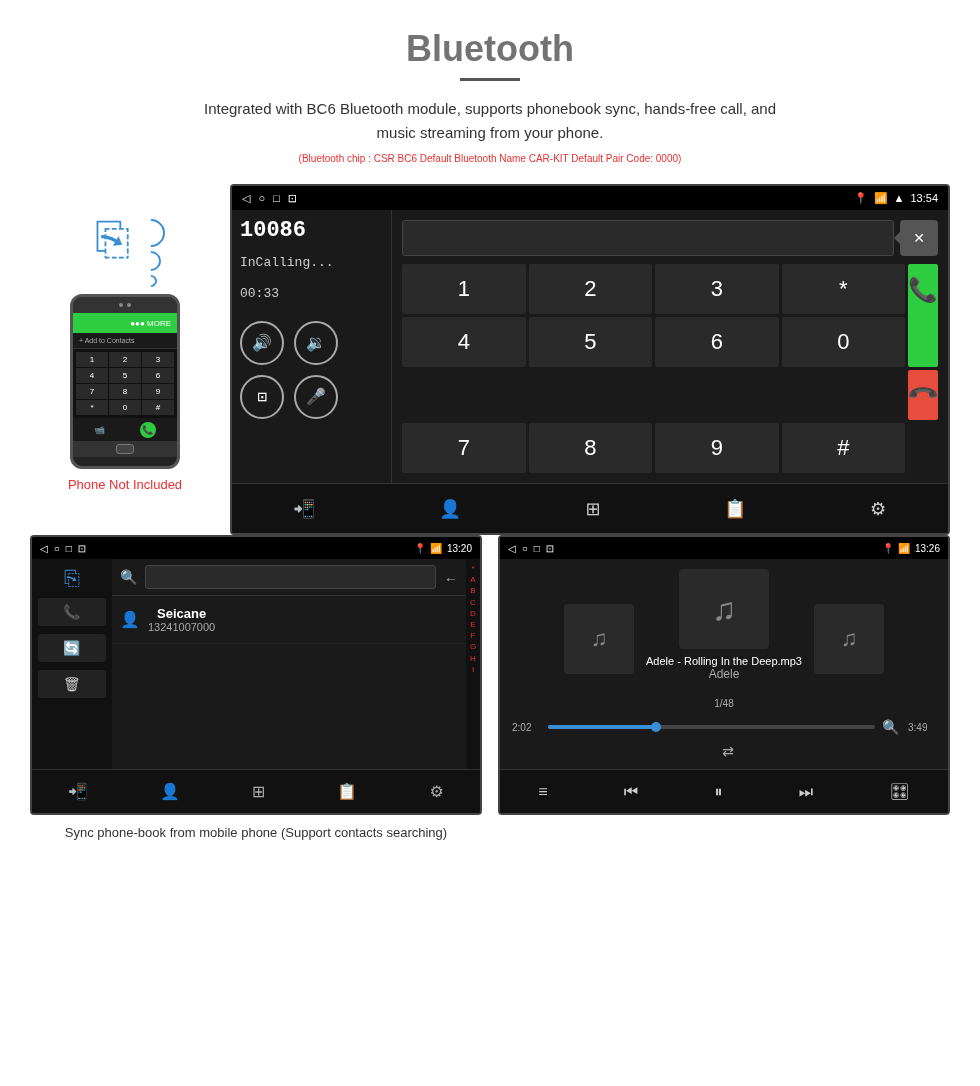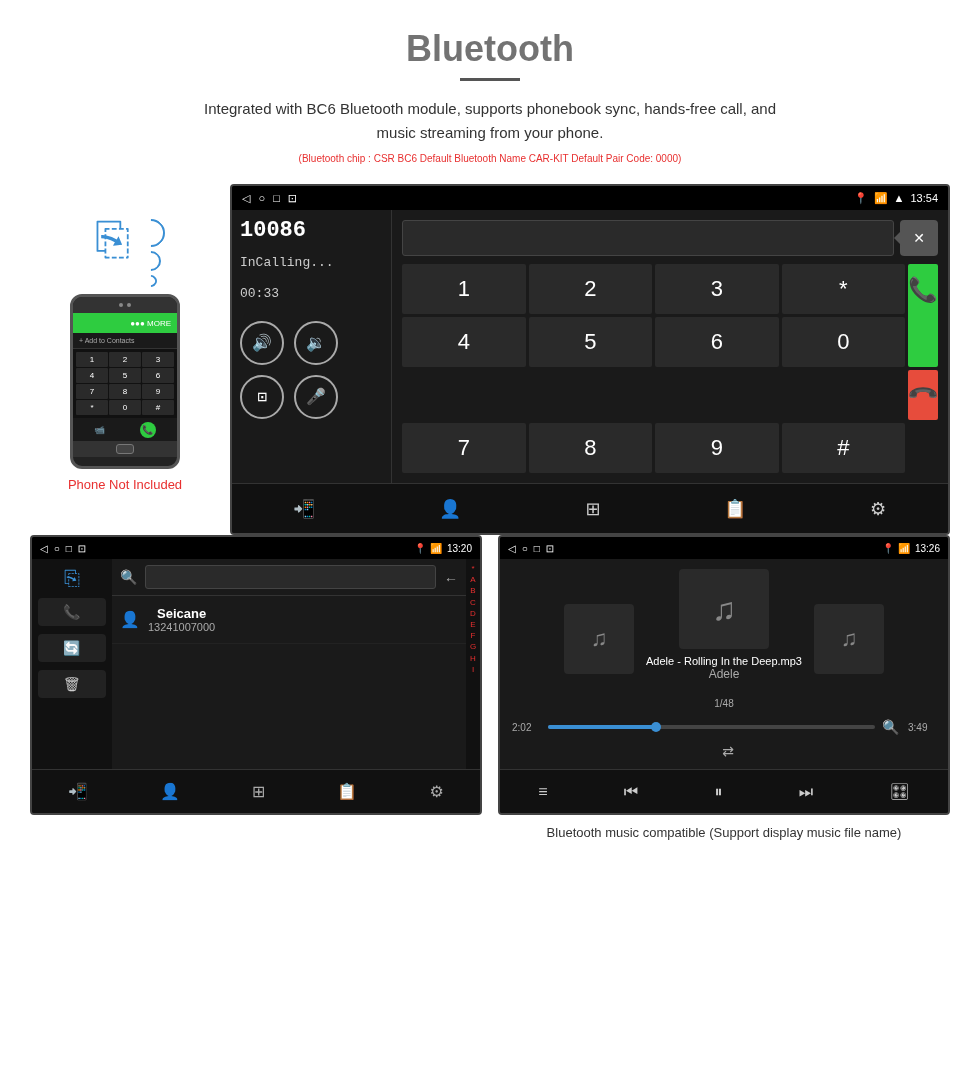--- a/index.html
+++ b/index.html
@@ -733,20 +733,24 @@
 
       <div class="phonebook-bottom-bar">
         <span class="pb-bottom-icon">📲</span>
         <span class="pb-bottom-icon">👤</span>
         <span class="pb-bottom-icon">⊞</span>
         <span class="pb-bottom-icon">📋</span>
         <span class="pb-bottom-icon">⚙</span>
       </div>
     </div>
 
+    <div class="bottom-caption">
+      <span>Sync phone-book from mobile phone
+(Support contacts searching)</span>
+    </div>
   </div>
 
   <div class="bottom-screen-wrap">
     <div class="bottom-screen">
       <div class="bottom-status-bar">
         <div style="display:flex;gap:6px;">
           <span>◁</span>
           <span>○</span>
           <span>□</span>
           <span>⊡</span>
@@ -796,19 +800,15 @@
 
       <div class="music-bottom-bar">
         <span class="music-ctrl-icon">≡</span>
         <span class="music-ctrl-icon">⏮</span>
         <span class="music-ctrl-icon">⏸</span>
         <span class="music-ctrl-icon">⏭</span>
         <span class="music-ctrl-icon">🎛</span>
       </div>
     </div>
 
-    <div class="bottom-caption">
-      <span>Bluetooth music compatible
-(Support display music file name)</span>
-    </div>
   </div>
 
 </div>
 
 </body></html>

